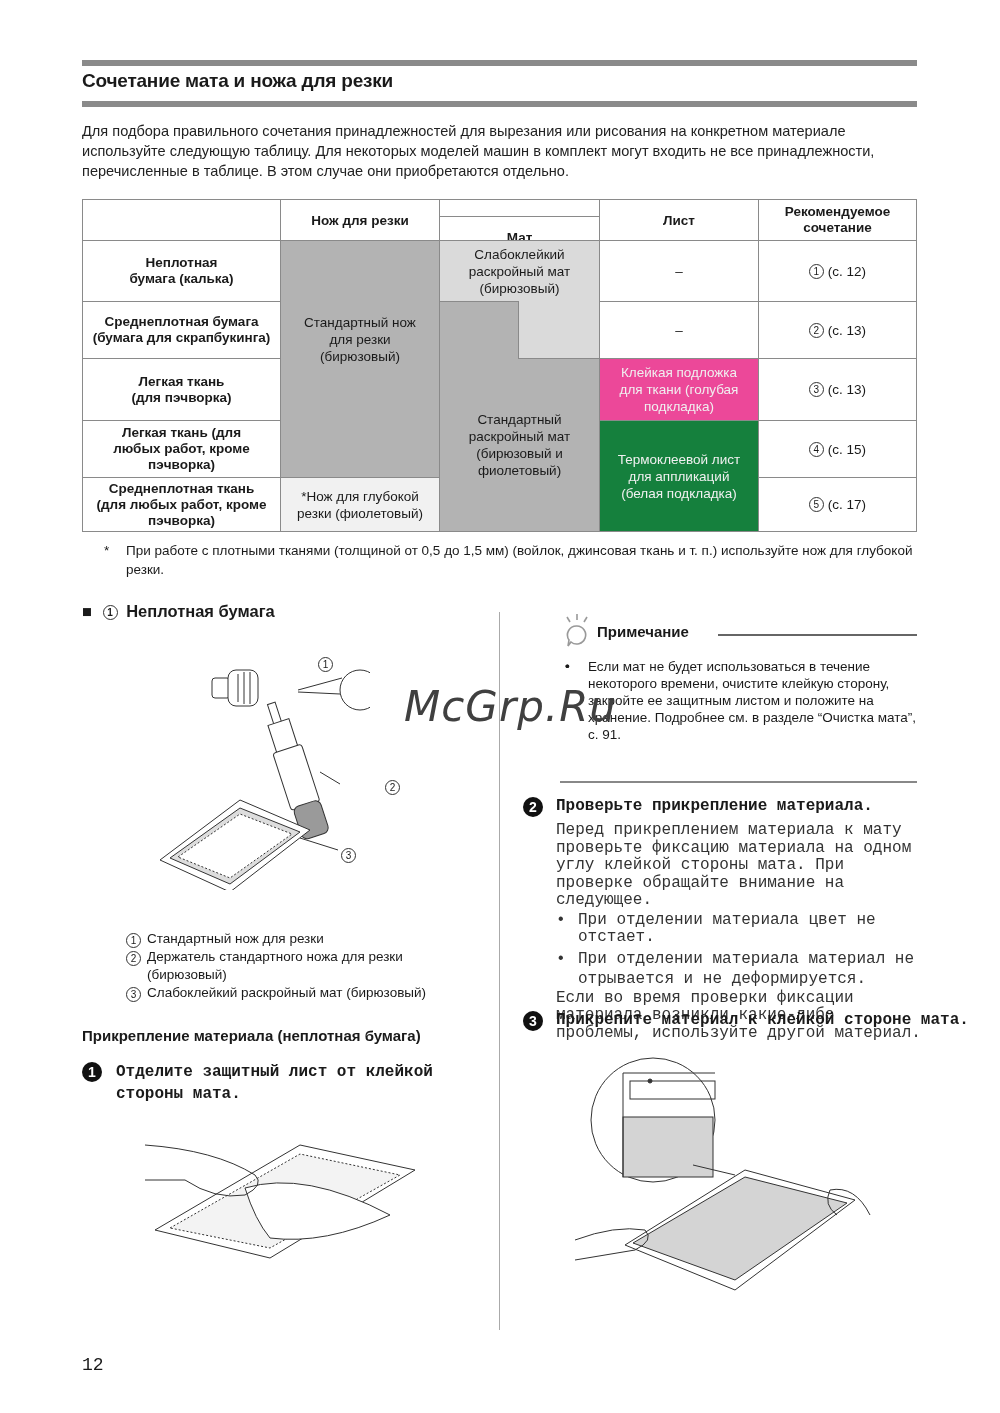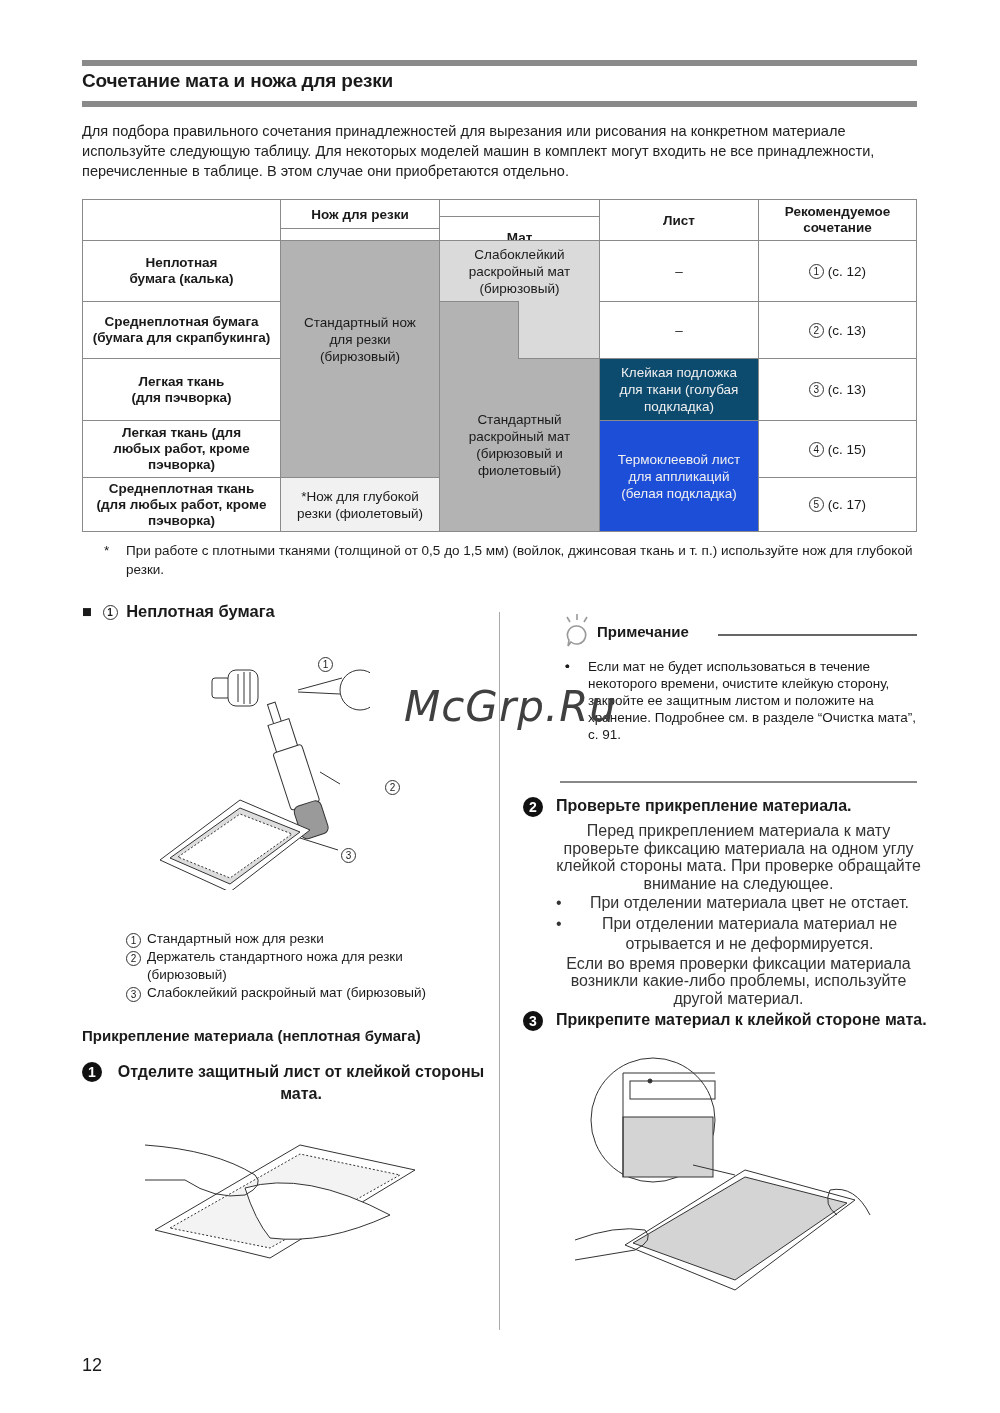--- a/index.html
+++ b/index.html
@@ -11,38 +11,38 @@
   
   .cell{position:absolute;box-sizing:border-box;display:flex;align-items:center;justify-content:center;text-align:center;font-size:13.5px;line-height:17px;}
   .tb{border:1px solid #8a8a8a;}
   .hdr{font-weight:bold;font-size:13.5px;}
   .rowh{font-weight:bold;font-size:13.5px;line-height:16px;}
   .footnote{position:absolute;left:104px;top:541px;width:810px;font-size:13.5px;line-height:19px;}
   .footnote .star{position:absolute;left:0;top:0;}
   .footnote .txt{position:absolute;left:22px;top:0;width:790px;}
   .h2{position:absolute;font-weight:bold;font-size:16.5px;}
   .small{font-size:13.5px;line-height:18px;}
-  .serif{font-family:Liberation Sans, sans-serif;text-align:center;}
+  .serif{font-family:Liberation Mono, monospace;}
   .stepnum{position:absolute;width:20px;height:20px;border-radius:50%;background:#111;color:#fff;font-weight:bold;font-size:14px;display:flex;align-items:center;justify-content:center;font-family:"Liberation Sans",sans-serif;}
   .circ{display:inline-block;width:13px;height:13px;border:1px solid #333;border-radius:50%;font-size:10px;line-height:13px;text-align:center;margin-right:4px;vertical-align:1px;}
   .watermark{position:absolute;left:404px;top:682px;font-family:"DejaVu Sans",sans-serif;font-style:italic;font-size:42px;color:#404040;letter-spacing:1px;}
   ul{margin:0;padding:0;list-style:none;}
 </style>
 </head>
 <body>
 
 <div class="rule" style="top:60px;"></div>
 <div class="title">Сочетание мата и ножа для резки</div>
 <div class="rule" style="top:101px;"></div>
 <div class="intro">Для подбора правильного сочетания принадлежностей для вырезания или рисования на конкретном материале используйте следующую таблицу. Для некоторых моделей машин в комплект могут входить не все принадлежности, перечисленные в таблице. В этом случае они приобретаются отдельно.</div>
 
 <div class="abs" style="left:82px;top:199px;width:835px;height:333px;border:1px solid #8a8a8a;box-sizing:border-box;"></div>
 
 <div class="cell tb" style="left:82px;top:199px;width:199px;height:42px;"></div>
-<div class="cell tb hdr" style="left:280px;top:199px;width:160px;height:30px;">Нож для резки</div>
+<div class="cell tb hdr" style="left:280px;top:199px;width:160px;height:42px;">Нож для резки</div>
 <div class="cell tb hdr" style="left:439px;top:216px;width:161px;height:42px;">Мат</div>
 <div class="cell tb hdr" style="left:599px;top:199px;width:160px;height:42px;">Лист</div>
 <div class="cell tb hdr" style="left:758px;top:199px;width:159px;height:42px;padding:4px 14px;line-height:16px;">Рекомендуемое сочетание</div>
 
 <div class="cell tb rowh" style="left:82px;top:240px;width:199px;height:62px;padding:0 38px;">Неплотная бумага (калька)</div>
 <div class="cell tb rowh" style="left:82px;top:301px;width:199px;height:58px;padding:0 8px;">Среднеплотная бумага (бумага для скрапбукинга)</div>
 <div class="cell tb rowh" style="left:82px;top:358px;width:199px;height:63px;padding:0 40px;">Легкая ткань (для пэчворка)</div>
 <div class="cell tb rowh" style="left:82px;top:420px;width:199px;height:58px;padding:0 24px;">Легкая ткань (для любых работ, кроме пэчворка)</div>
 <div class="cell tb rowh" style="left:82px;top:477px;width:199px;height:55px;padding:0 10px;">Среднеплотная ткань (для любых работ, кроме пэчворка)</div>
 
@@ -56,22 +56,22 @@
 <div class="cell" style="left:439px;top:240px;width:161px;height:62px;background:#dadada;border:1px solid #8a8a8a;border-bottom:1px solid #8a8a8a;box-sizing:border-box;padding:0 14px;">
   <span>Слабоклейкий раскройный мат (бирюзовый)</span>
 </div>
 <div class="abs" style="left:519px;top:300px;width:80px;height:3px;background:#dadada;"></div>
 <div class="cell" style="left:439px;top:400px;width:161px;height:90px;padding:0 14px;">
   <span>Стандартный раскройный мат (бирюзовый и фиолетовый)</span>
 </div>
 
 <div class="cell tb" style="left:599px;top:240px;width:160px;height:62px;">–</div>
 <div class="cell tb" style="left:599px;top:301px;width:160px;height:58px;">–</div>
-<div class="cell tb" style="left:599px;top:358px;width:160px;height:63px;background:#0c4a6e;color:#f0f0f0;padding:0 10px;">Клейкая подложка для ткани (голубая подкладка)</div>
-<div class="cell tb" style="left:599px;top:420px;width:160px;height:112px;background:#1d4ed8;color:#f0f0f0;padding:0 8px;">Термоклеевой лист для аппликаций (белая подкладка)</div>
+<div class="cell tb" style="left:599px;top:358px;width:160px;height:63px;background:#ec4899;color:#f0f0f0;padding:0 10px;">Клейкая подложка для ткани (голубая подкладка)</div>
+<div class="cell tb" style="left:599px;top:420px;width:160px;height:112px;background:#15803d;color:#f0f0f0;padding:0 8px;">Термоклеевой лист для аппликаций (белая подкладка)</div>
 
 <div class="cell tb" style="left:758px;top:240px;width:159px;height:62px;">
   <span class="circ">1</span>
   <span>(с. 12)</span>
 </div>
 <div class="cell tb" style="left:758px;top:301px;width:159px;height:58px;">
   <span class="circ">2</span>
   <span>(с. 13)</span>
 </div>
 <div class="cell tb" style="left:758px;top:358px;width:159px;height:63px;">

